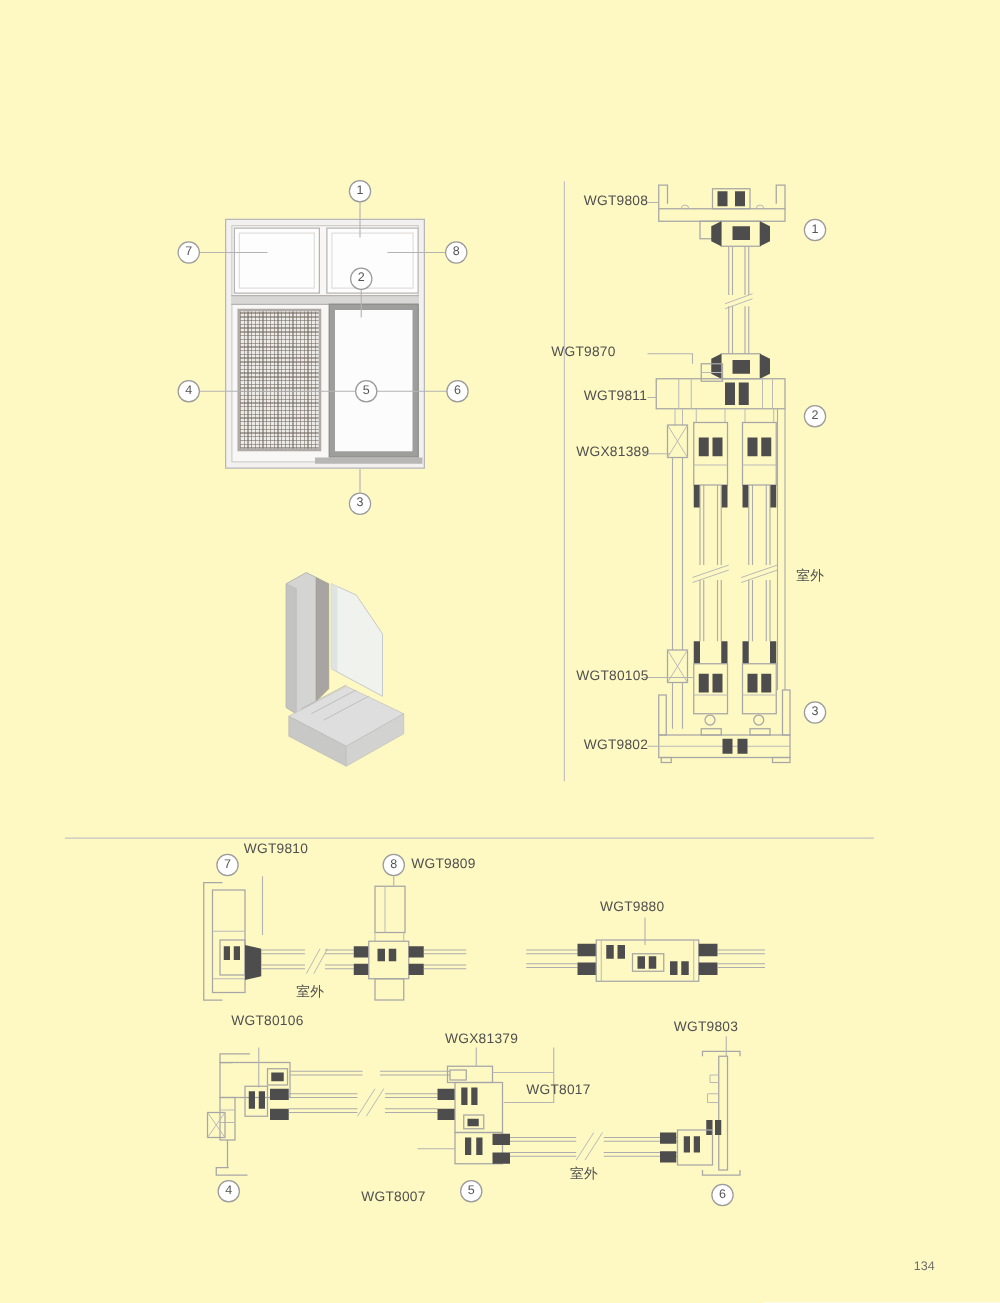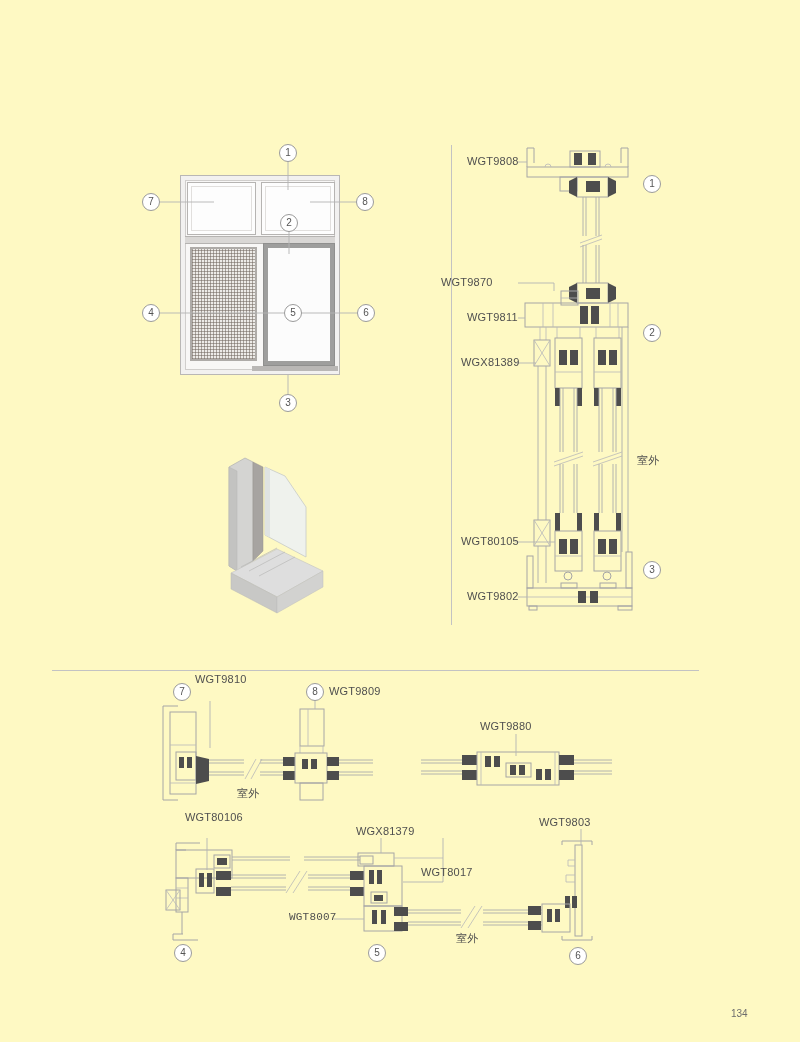--- a/index.html
+++ b/index.html
@@ -287,21 +287,21 @@
 
   <span class="lbl" style="left:195px; top:673px;">WGT9810</span>
   <span class="lbl" style="left:329px; top:685px;">WGT9809</span>
   <span class="lbl" style="left:480px; top:720px;">WGT9880</span>
   <span class="lbl" style="left:237px; top:786px;">室外</span>
 
   <span class="lbl" style="left:185px; top:811px;">WGT80106</span>
   <span class="lbl" style="left:356px; top:825px;text-align:right;">WGX81379</span>
   <span class="lbl" style="left:421px; top:822px;margin-top:44px;">WGT8017</span>
   <span class="lbl" style="left:539px; top:816px;">WGT9803</span>
-  <span class="lbl" style="left:289px; top:911px;font-family:Liberation Mono, monospace;">WGT8007</span>
+  <span class="lbl" style="left:289px; top:952px;">WGT8007</span>
   <span class="lbl" style="left:456px; top:931px;">室外</span>
 
   <div class="callout" style="left:279px; top:144px;">1</div>
   <div class="callout" style="left:142px; top:193px;">7</div>
   <div class="callout" style="left:356px; top:193px;">8</div>
   <div class="callout" style="left:280px; top:214px;">2</div>
   <div class="callout" style="left:142px; top:304px;">4</div>
   <div class="callout" style="left:284px; top:304px;">5</div>
   <div class="callout" style="left:357px; top:304px;">6</div>
   <div class="callout" style="left:279px; top:394px;">3</div>

